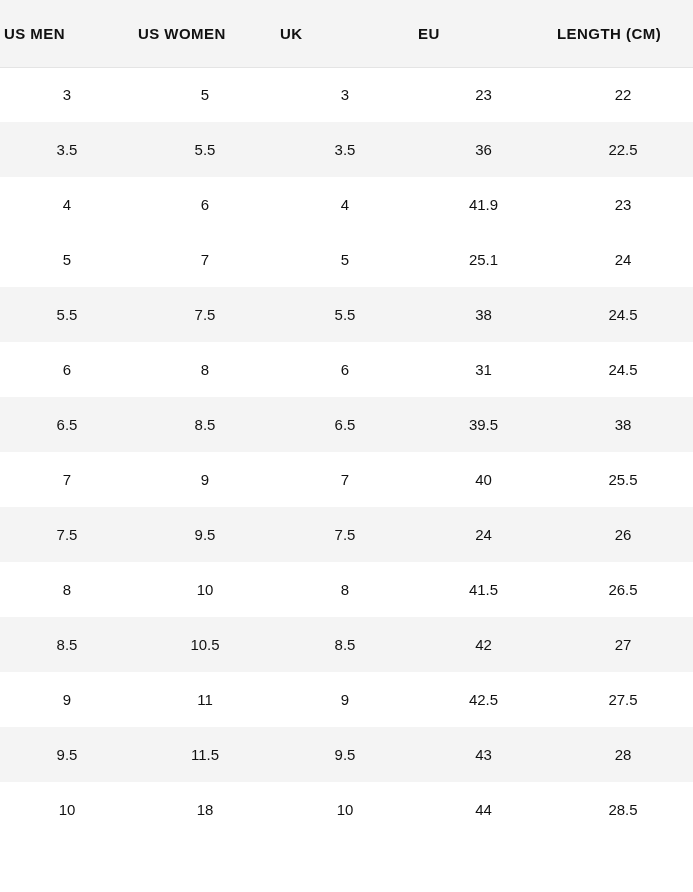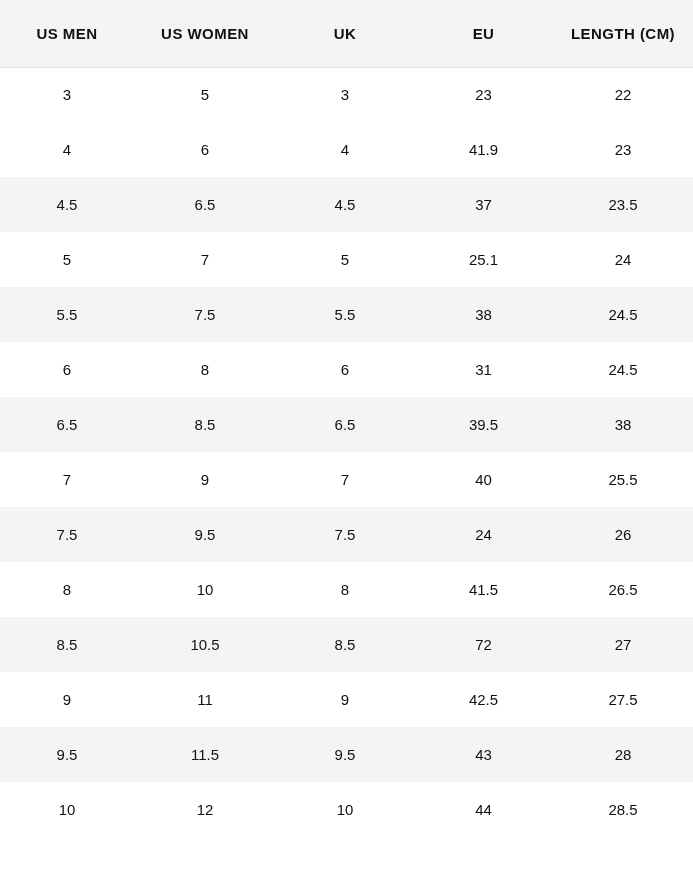--- a/index.html
+++ b/index.html
@@ -20,21 +20,21 @@
     table-layout: fixed;
   }
 
   #size-chart thead th {
     background: #f4f4f4;
     color: #111111;
     font-size: 15px;
     font-weight: bold;
     letter-spacing: 0.45px;
     text-transform: uppercase;
-    text-align: center;
+    text-align: left;
     height: 67px;
     padding: 4px;
     border-bottom: 1px solid #e4e4e4;
     vertical-align: middle;
     white-space: nowrap;
   }
 
   #size-chart tbody td {
     height: 55px;
     padding: 0;
@@ -78,33 +78,33 @@
     </tr>
   </thead>
   <tbody id="size-chart-body">
       <tr class="row-odd">
         <td>3</td>
         <td>5</td>
         <td>3</td>
         <td>23</td>
         <td>22</td>
       </tr>
+      <tr class="row-even">
+        <td>3.5</td>
+        <td>5.5</td>
+        <td>3.5</td>
+        <td>36</td>
+        <td>22.5</td>
+      </tr>
       <tr class="row-odd">
         <td>4</td>
         <td>6</td>
         <td>4</td>
         <td>41.9</td>
         <td>23</td>
-      </tr>
-      <tr class="row-even">
-        <td>4.5</td>
-        <td>6.5</td>
-        <td>4.5</td>
-        <td>37</td>
-        <td>23.5</td>
       </tr>
       <tr class="row-odd">
         <td>5</td>
         <td>7</td>
         <td>5</td>
         <td>25.1</td>
         <td>24</td>
       </tr>
       <tr class="row-even">
         <td>5.5</td>
@@ -145,38 +145,38 @@
         <td>8</td>
         <td>10</td>
         <td>8</td>
         <td>41.5</td>
         <td>26.5</td>
       </tr>
       <tr class="row-even">
         <td>8.5</td>
         <td>10.5</td>
         <td>8.5</td>
-        <td>72</td>
+        <td>42</td>
         <td>27</td>
       </tr>
       <tr class="row-odd">
         <td>9</td>
         <td>11</td>
         <td>9</td>
         <td>42.5</td>
         <td>27.5</td>
       </tr>
       <tr class="row-even">
         <td>9.5</td>
         <td>11.5</td>
         <td>9.5</td>
         <td>43</td>
         <td>28</td>
       </tr>
       <tr class="row-odd">
         <td>10</td>
-        <td>12</td>
+        <td>18</td>
         <td>10</td>
         <td>44</td>
         <td>28.5</td>
       </tr>
     </tbody>
 </table>
 
 </body></html>

